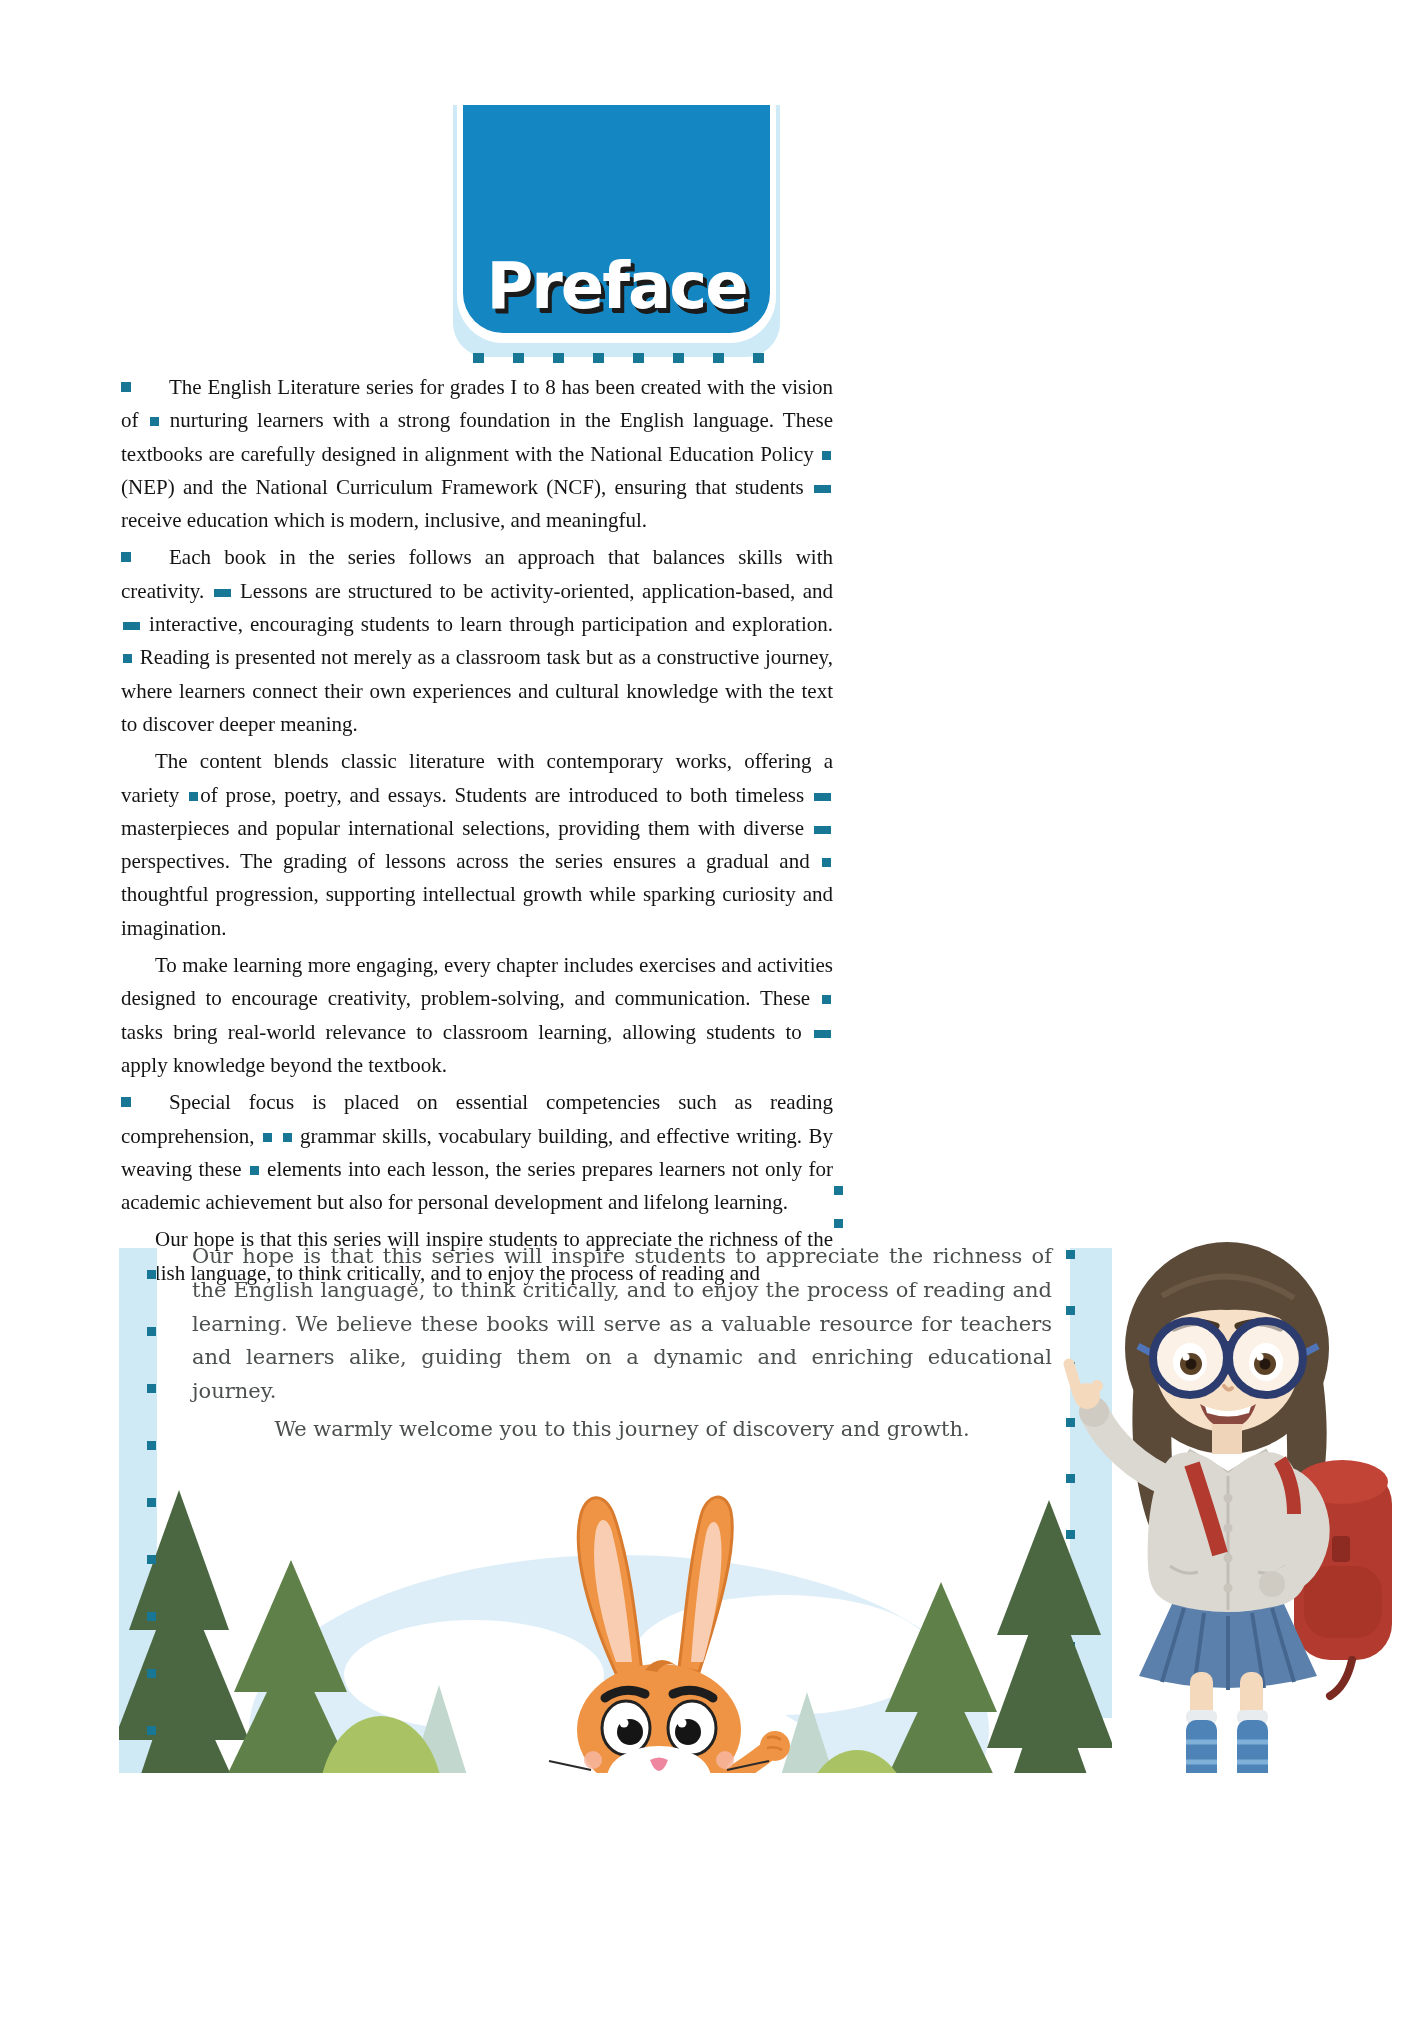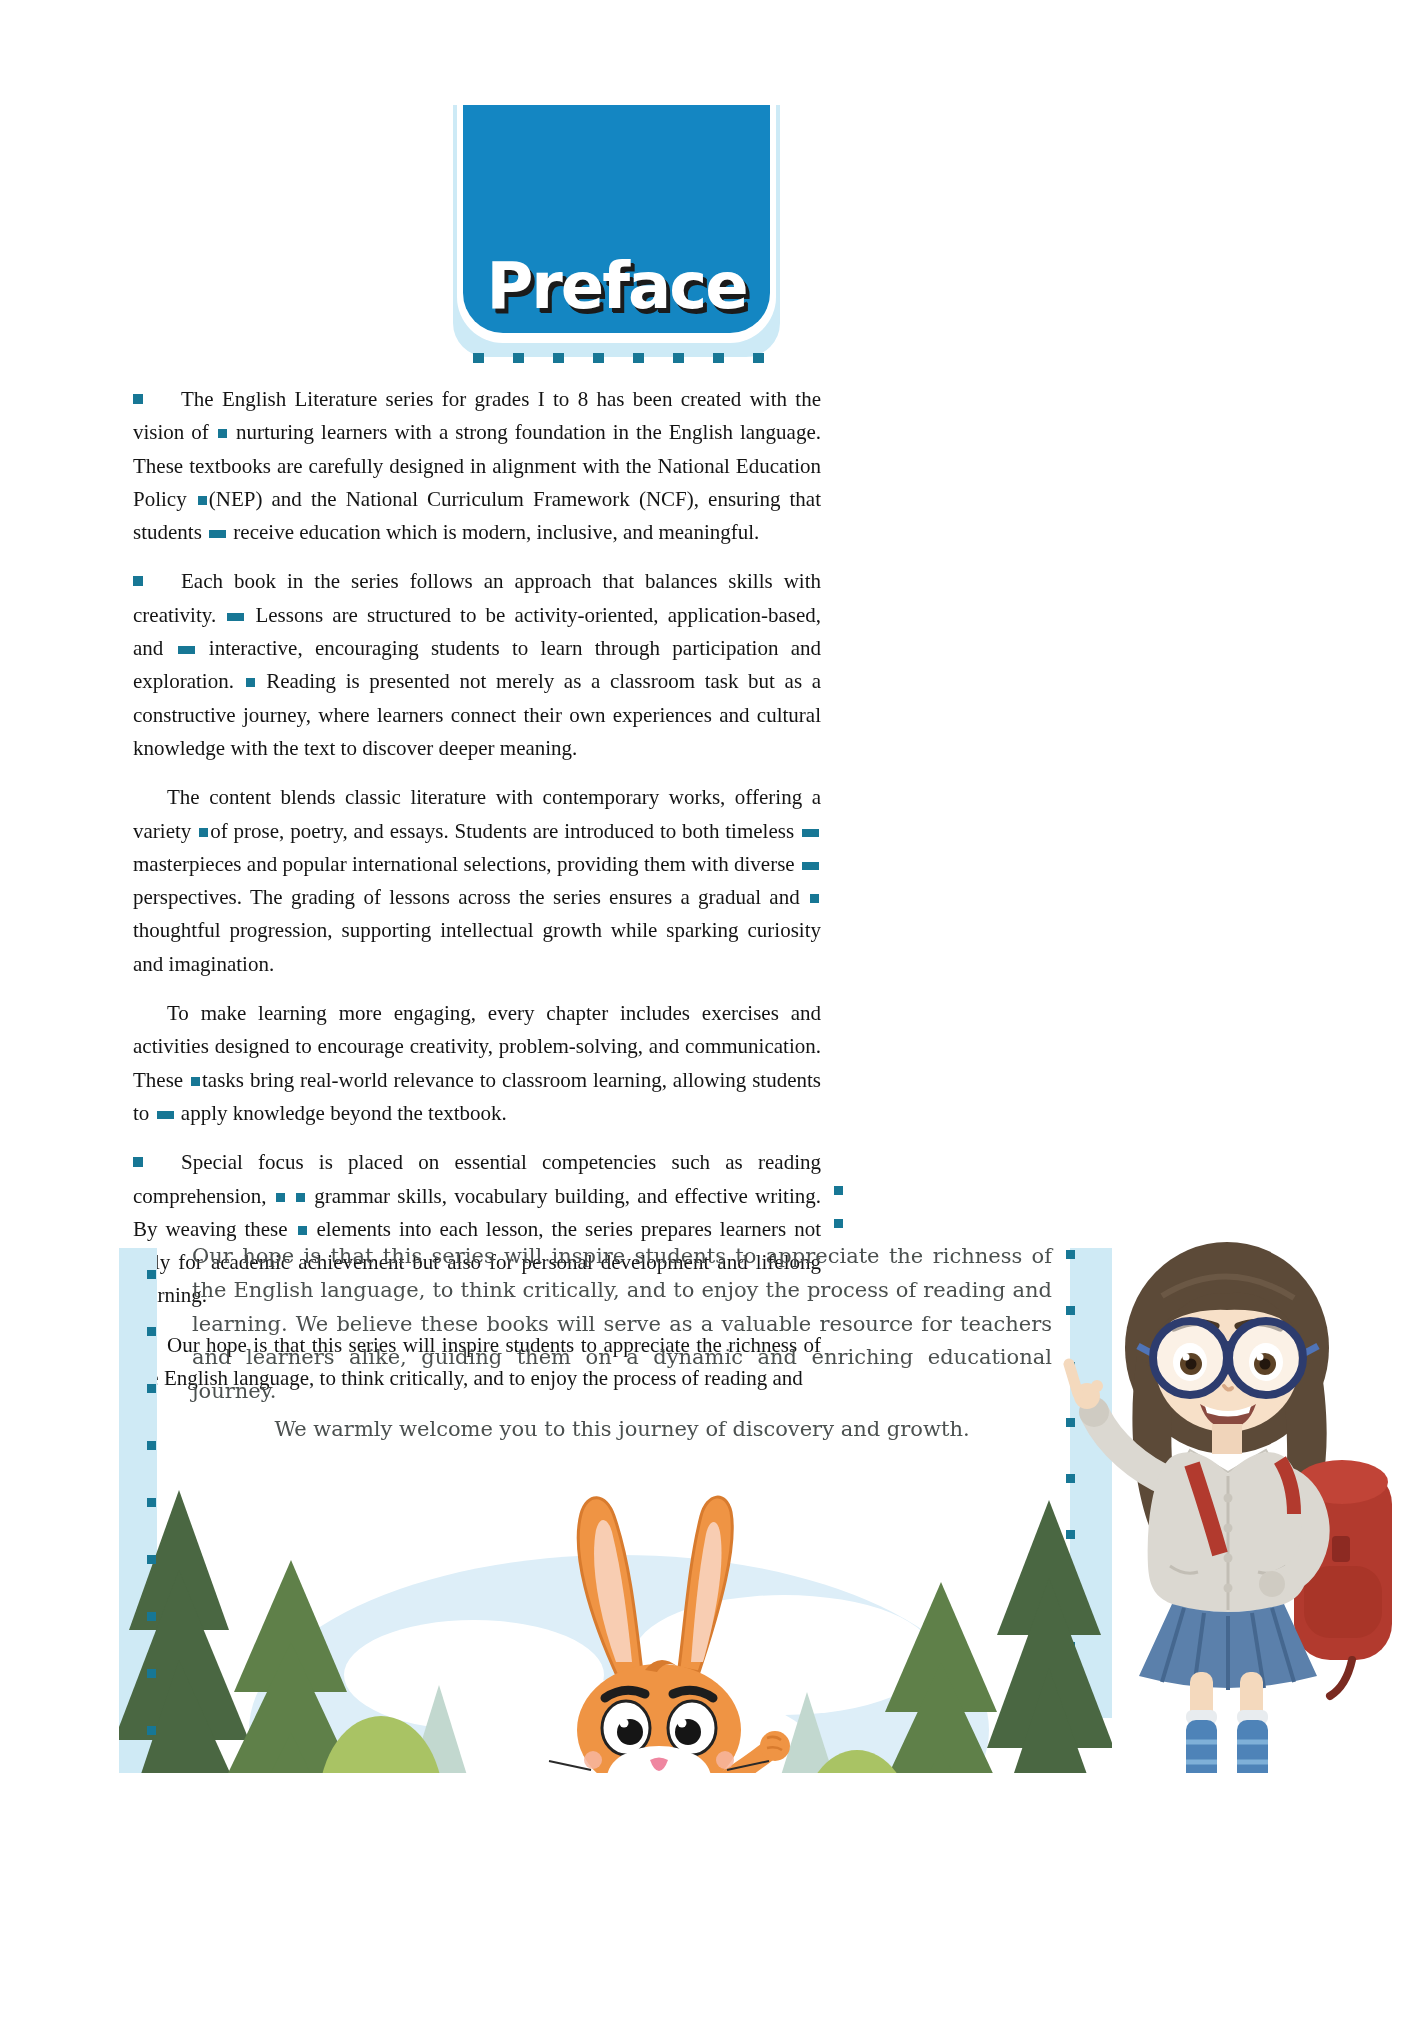--- a/index.html
+++ b/index.html
@@ -21,21 +21,21 @@
 
   
   .sqd{width:11px;height:10px;background:var(--sq);flex:0 0 auto;}
   .sq{display:inline-block;width:9px;height:9px;background:var(--sq);
       margin:0 2px;vertical-align:1px;}
   .sq.w{width:17px;height:8px;}
 
   
   .content{position:absolute;left:117px;top:367px;width:720px;
            font-size:21px;line-height:33.3px;color:var(--ink);text-align:justify;}
-  .content p{margin:16px;position:relative;}
+  .content p{margin:4px;position:relative;}
   .content p.ind{text-indent:34px;}
   .content p.blt{text-indent:48px;}
   .content p.blt > .leadsq{position:absolute;left:0;top:11px;width:10px;height:10px;
                            background:var(--sq);text-indent:0;}
 
   
   .stray{position:absolute;width:9px;height:9px;background:var(--sq);}
   .stray.s1{left:834px;top:1186px;} .stray.s2{left:834px;top:1219px;}
 
   

